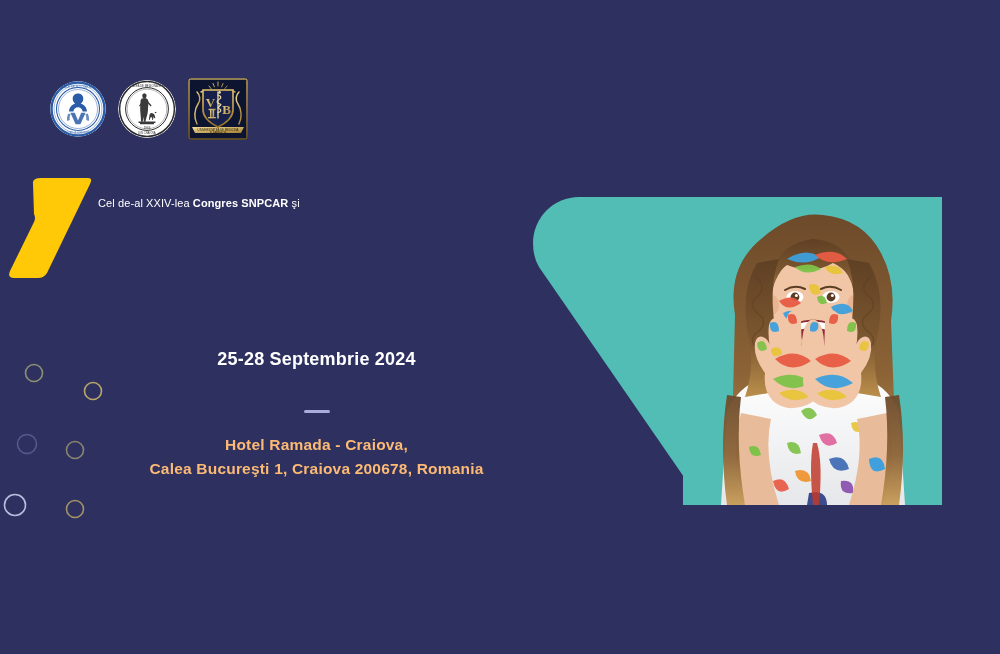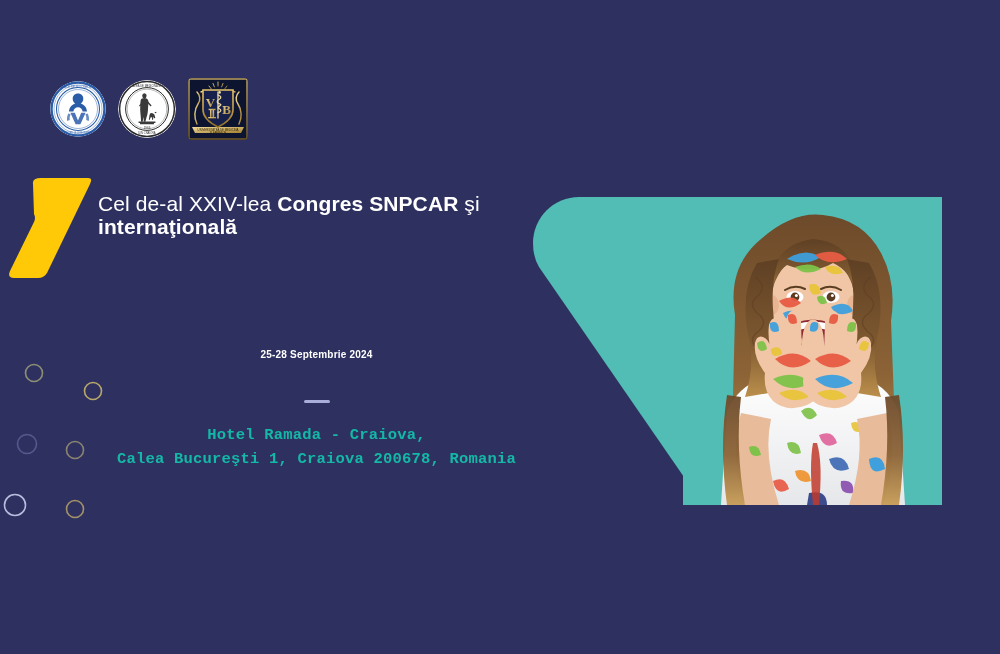--- a/index.html
+++ b/index.html
@@ -15,30 +15,30 @@
   .logo-row{position:absolute;left:50px;top:78px;height:62px;display:flex;align-items:center;gap:12px;}
   .logo{border-radius:50%;overflow:hidden;position:relative;flex:0 0 auto;}
   .logo svg{display:block;}
 
   
   .chevron{position:absolute;left:4px;top:174px;width:94px;height:106px;}
 
   
   .title{
     position:absolute;left:98px;top:192px;width:400px;
-    color:#ffffff;font-size:21px;line-height:23.4px;
+    color:#ffffff;font-size:11px;line-height:23.4px;
     letter-spacing:.1px;font-weight:400;
   }
   .title b{font-weight:700;}
 
   
   .datewrap{position:absolute;left:98px;top:349px;width:437px;text-align:center;}
-  .date{color:#ffffff;font-size:10px;font-weight:700;letter-spacing:.2px;}
+  .date{color:#ffffff;font-size:18px;font-weight:700;letter-spacing:.2px;}
   .divider{width:26px;height:3px;background:#a9adda;margin:40px auto 0;border-radius:2px;}
-  .venue{color:#14b8a6;font-size:15.5px;font-weight:700;line-height:24px;letter-spacing:.2px;margin-top:20px;font-family:Liberation Mono, monospace;}
+  .venue{color:#fdba74;font-size:15.5px;font-weight:700;line-height:24px;letter-spacing:.2px;margin-top:20px;}
 
   
   .teal-wrap{position:absolute;left:533px;top:197px;width:409px;height:308px;}
   .teal{position:absolute;inset:0;}
   .photo{position:absolute;left:150px;top:0px;width:259px;height:308px;overflow:hidden;}
   .photo svg{display:block;}
 </style>
 </head>
 <body>
 
@@ -148,21 +148,20 @@
   <div class="chevron">
     <svg width="94" height="106" viewBox="0 0 94 106">
       <path d="M37 4 L84 4 Q89 4 86 10 L43 99 Q40 104 34 104 L10 104 Q3 104 6 97 L30 48 Q32 44 30 40 L29 10 Q28 4 37 4 Z" fill="#ffc907"></path>
     </svg>
   </div>
 
   <div class="title">
     <div>
       <span>Cel de-al XXIV-lea </span><b>Congres SNPCAR</b><span> şi</span>
     </div>
-    <div><b>internaţională</b></div>
   </div>
 
   <div class="datewrap">
     <div class="date">25-28 Septembrie 2024</div>
     <div class="divider"></div>
     <div class="venue">
       <div>Hotel Ramada - Craiova,</div>
       <div>Calea Bucureşti 1, Craiova 200678, Romania</div>
     </div>
   </div>

